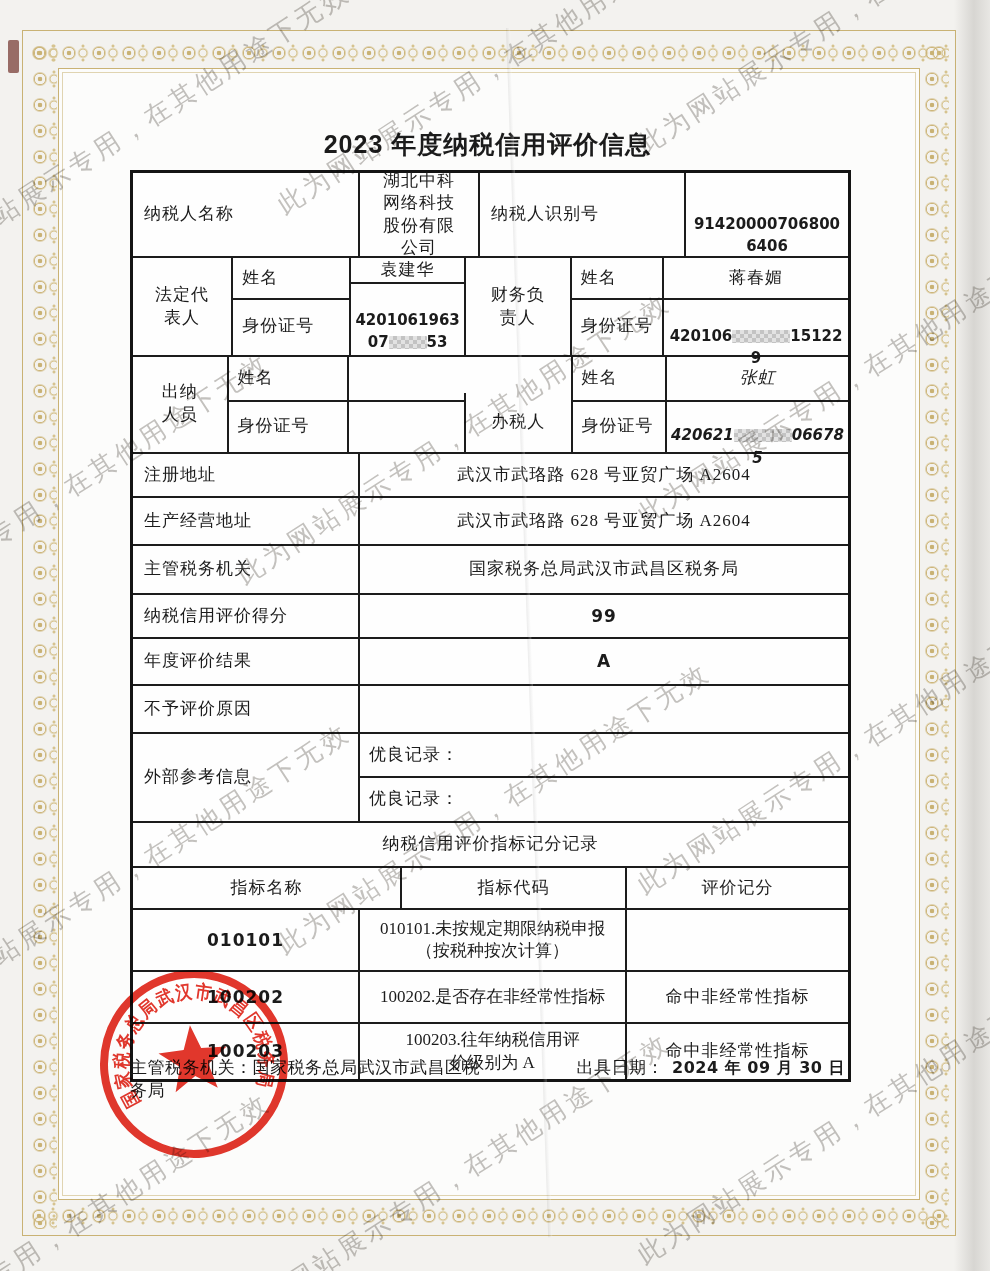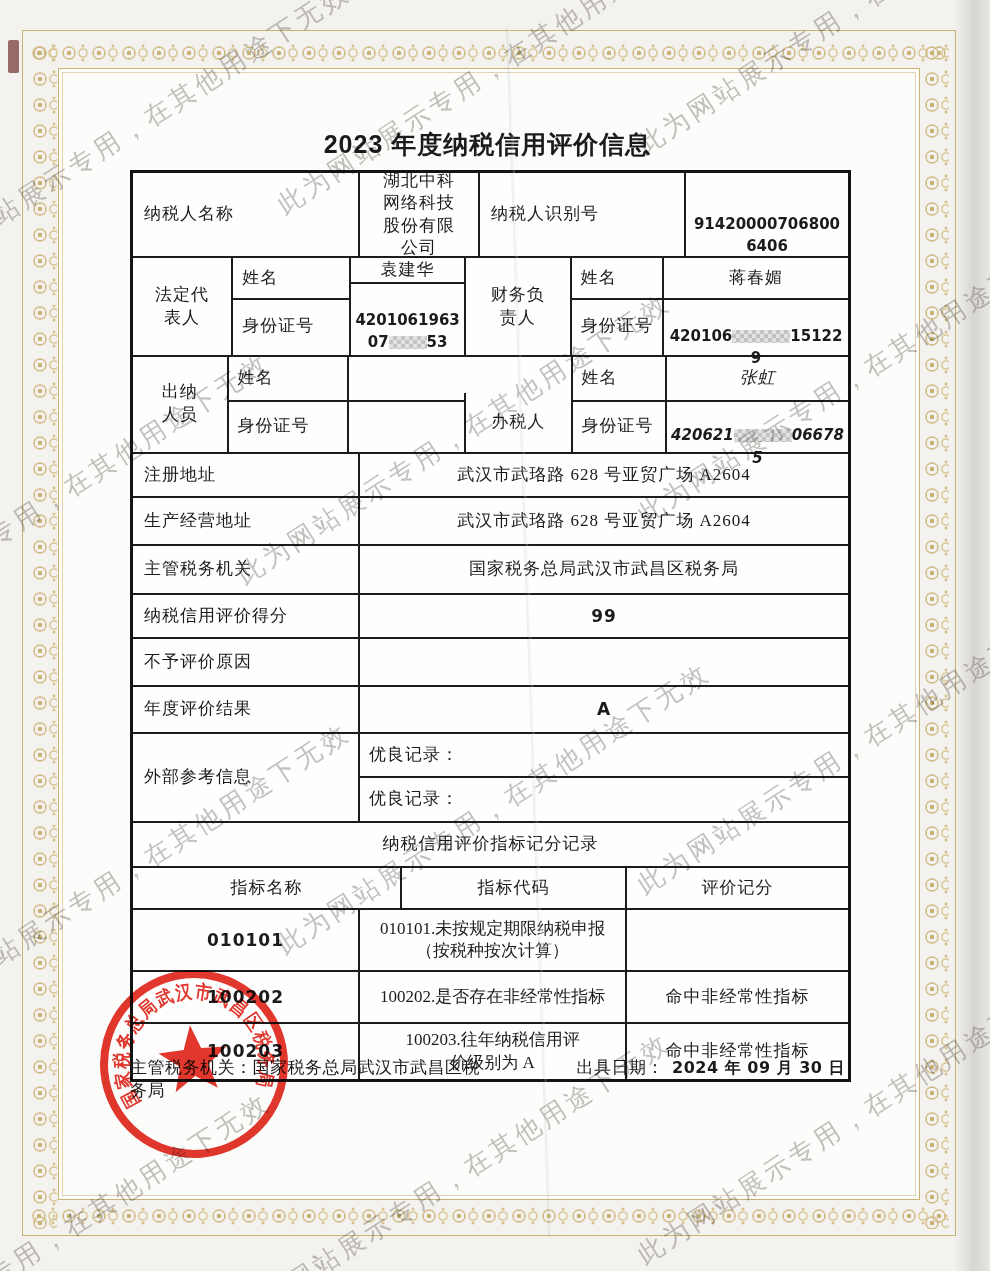--- a/index.html
+++ b/index.html
@@ -157,27 +157,27 @@
       <div class="cell" style="width:490px;">武汉市武珞路 628 号亚贸广场 A2604</div>
     </div>
     <div class="trow" style="height:47px;">
       <div class="cell lblL" style="width:225px;">主管税务机关</div>
       <div class="cell" style="width:490px;">国家税务总局武汉市武昌区税务局</div>
     </div>
     <div class="trow" style="height:42px;">
       <div class="cell lblL" style="width:225px;">纳税信用评价得分</div>
       <div class="cell num" style="width:490px;">99</div>
     </div>
+    <div class="trow" style="height:45px;">
+      <div class="cell lblL" style="width:225px;">年度评价结果</div>
+      <div class="cell num" style="width:490px;">A</div>
+    </div>
     <div class="trow" style="height:46px;">
       <div class="cell lblL" style="width:225px;">不予评价原因</div>
       <div class="cell" style="width:490px;"></div>
-    </div>
-    <div class="trow" style="height:45px;">
-      <div class="cell lblL" style="width:225px;">年度评价结果</div>
-      <div class="cell num" style="width:490px;">A</div>
     </div>
 
     <div class="trow" style="height:87px;">
       <div class="cell lblL" style="width:225px;">外部参考信息</div>
       <div class="vcol" style="width:490px;">
         <div class="sub subL recL" style="height:42px;">
           <span>优良记录：</span>
             <span></span>
         </div>
         <div class="sub subL recL" style="height:45px;">

